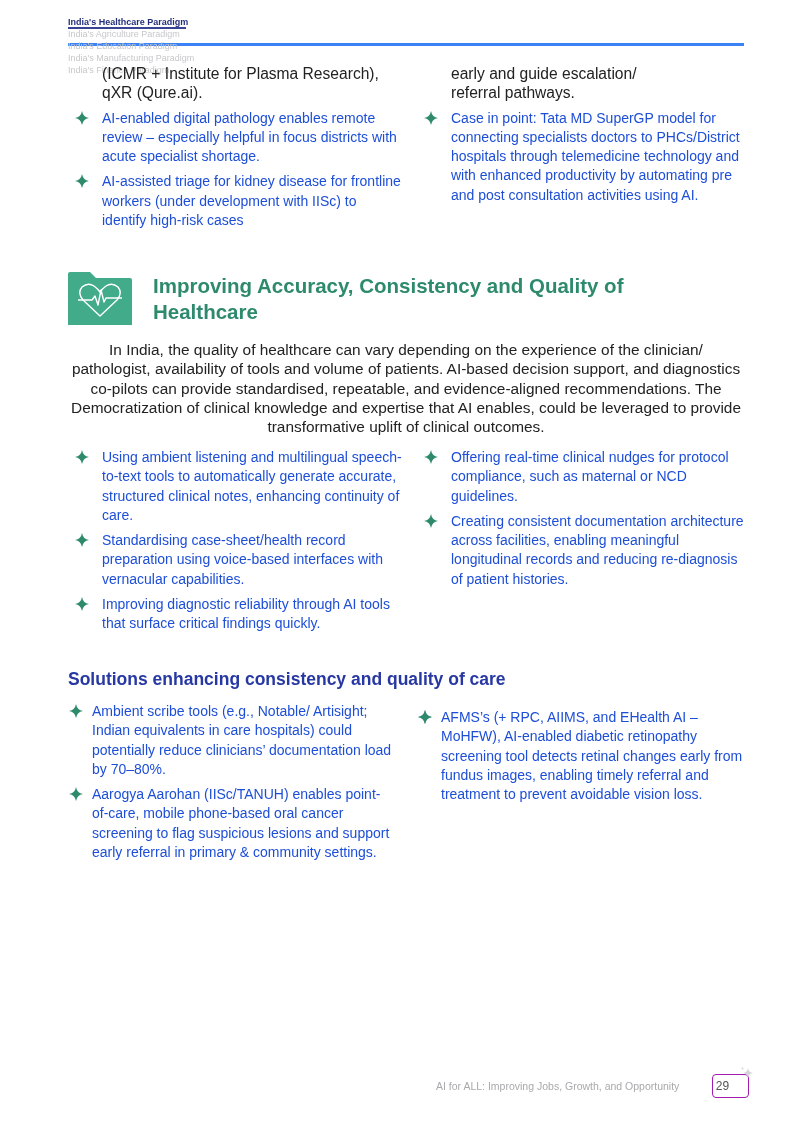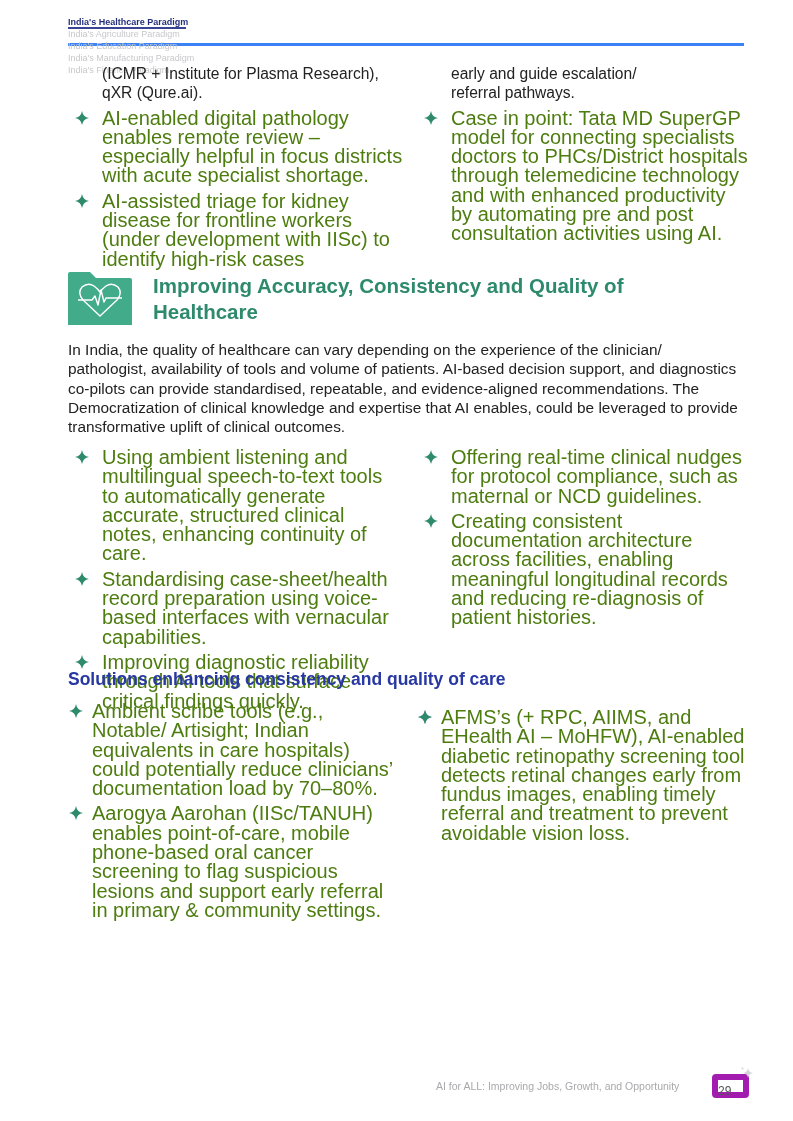--- a/index.html
+++ b/index.html
@@ -8,37 +8,37 @@
 
   
   .topnav { position: absolute; left: 68px; top: 16px; width: 676px; height: 30px; border-bottom: 3px solid #3b82f6; display: flex; flex-direction: column; }
   .topnav .tab { width: 139.5px; font-size: 9px; line-height: 12px; color: #c8c8cc; padding-top: 0; position: relative; }
   .topnav .tab.active { color: #25307c; font-weight: bold; }
   .topnav .tab.active::after { content: ""; position: absolute; left: 0; right: 22px; bottom: -1px; height: 2px; background: #3a4494; }
 
   
   .col { position: absolute; }
   .list { list-style: none; }
-  .list li { position: relative; padding-left: 34px; font-size: 20px; line-height: 19.3px; color: #4d7c0f; margin-bottom: 6px; }
+  .list li { position: relative; padding-left: 34px; font-size: 14px; line-height: 19.3px; color: #1d4ed8; margin-bottom: 6px; }
   .list li .star { position: absolute; left: 6px; top: 1px; width: 16px; height: 16px; }
   .list.tight li { padding-left: 24px; }
   .list.tight li .star { left: 0; }
   .cont { font-size: 15.6px; line-height: 19.3px; color: #222; padding-left: 34px; }
 
   
   .sec-icon { position: absolute; left: 68px; top: 272px; width: 64px; height: 53px; }
   .sec-title { position: absolute; left: 153px; top: 273px; width: 540px; font-size: 20.5px; line-height: 26px; font-weight: bold; color: #2e8a6c; }
 
-  .intro { position: absolute; left: 68px; top: 340px; width: 676px; font-size: 15.4px; line-height: 19.3px; color: #222; }
+  .intro { position: absolute; left: 68px; top: 340px; width: 676px; font-size: 15.4px; line-height: 19.3px; color: #222; text-align: center; }
 
   .sub-title { position: absolute; left: 68px; top: 669px; font-size: 17.5px; font-weight: bold; color: #2738a3; }
 
   
   .footer-text { position: absolute; left: 436px; top: 1080px; font-size: 10.5px; color: #a9a9ad; }
-  .page-box { position: absolute; left: 712px; top: 1074px; width: 37px; height: 24px; border: 6px solid #a21caf; border-radius: 4px; font-size: 12px; color: #555; text-align: center; padding-right: 16px; line-height: 22px; }
+  .page-box { position: absolute; left: 712px; top: 1074px; width: 37px; height: 24px; border: 1px solid #a21caf; border-radius: 4px; font-size: 12px; color: #555; text-align: center; padding-right: 16px; line-height: 22px; }
   .page-spark { position: absolute; left: 740px; top: 1066px; width: 14px; height: 14px; }
 </style>
 </head>
 <body>
 
 <div class="topnav">
   <div class="tab active">India's Healthcare Paradigm</div>
   <div class="tab">India's Agriculture Paradigm</div>
   <div class="tab">India's Education Paradigm</div>
   <div class="tab">India's Manufacturing Paradigm</div>

